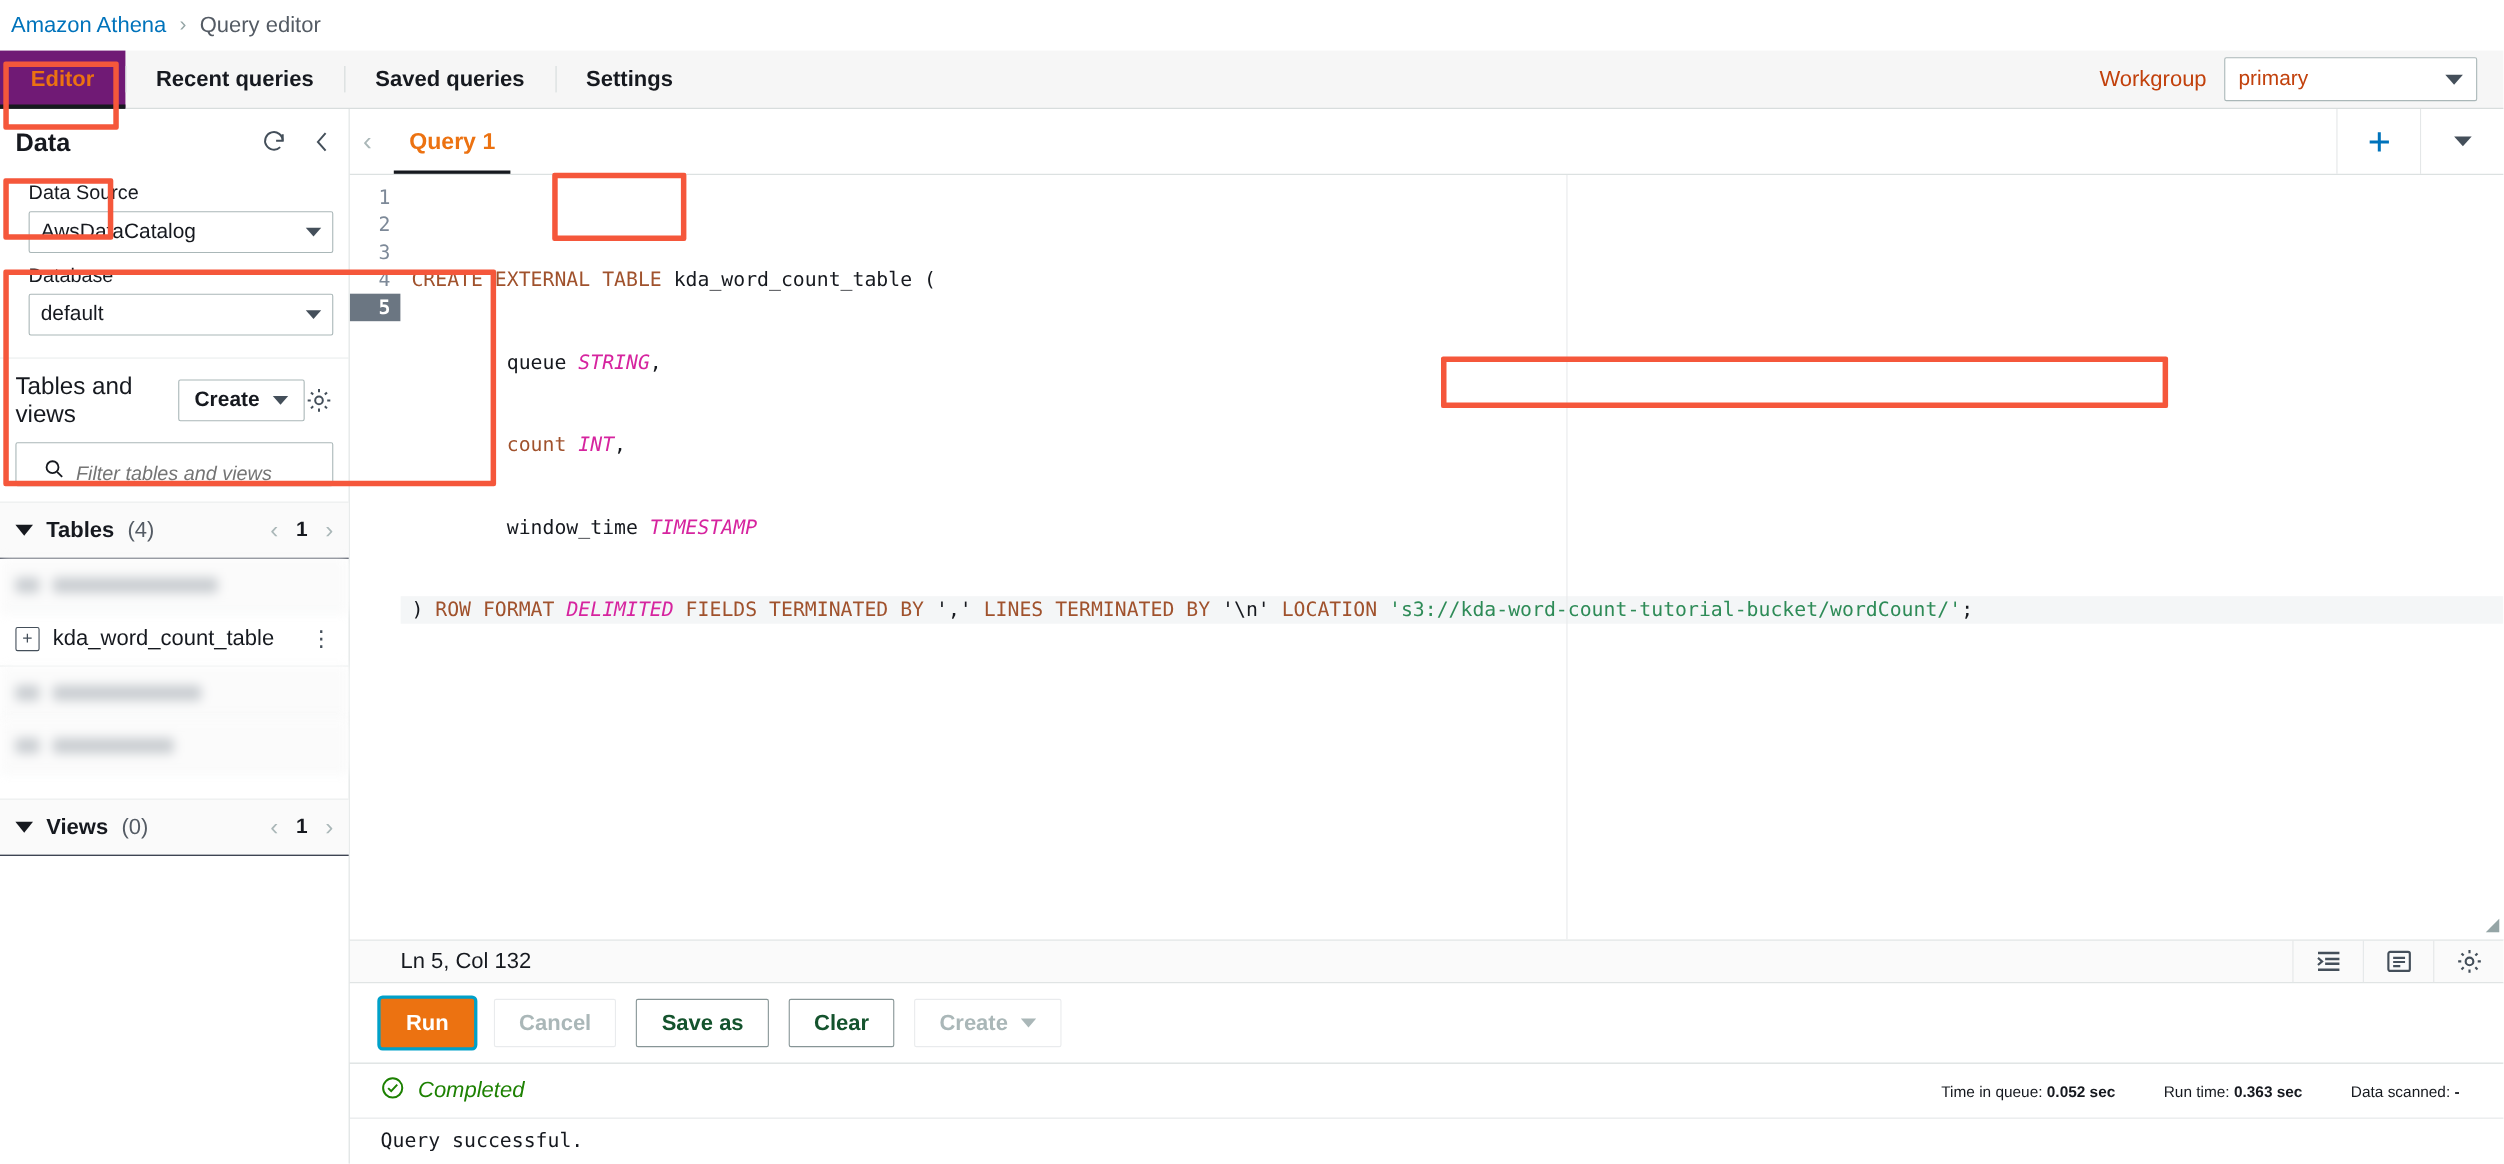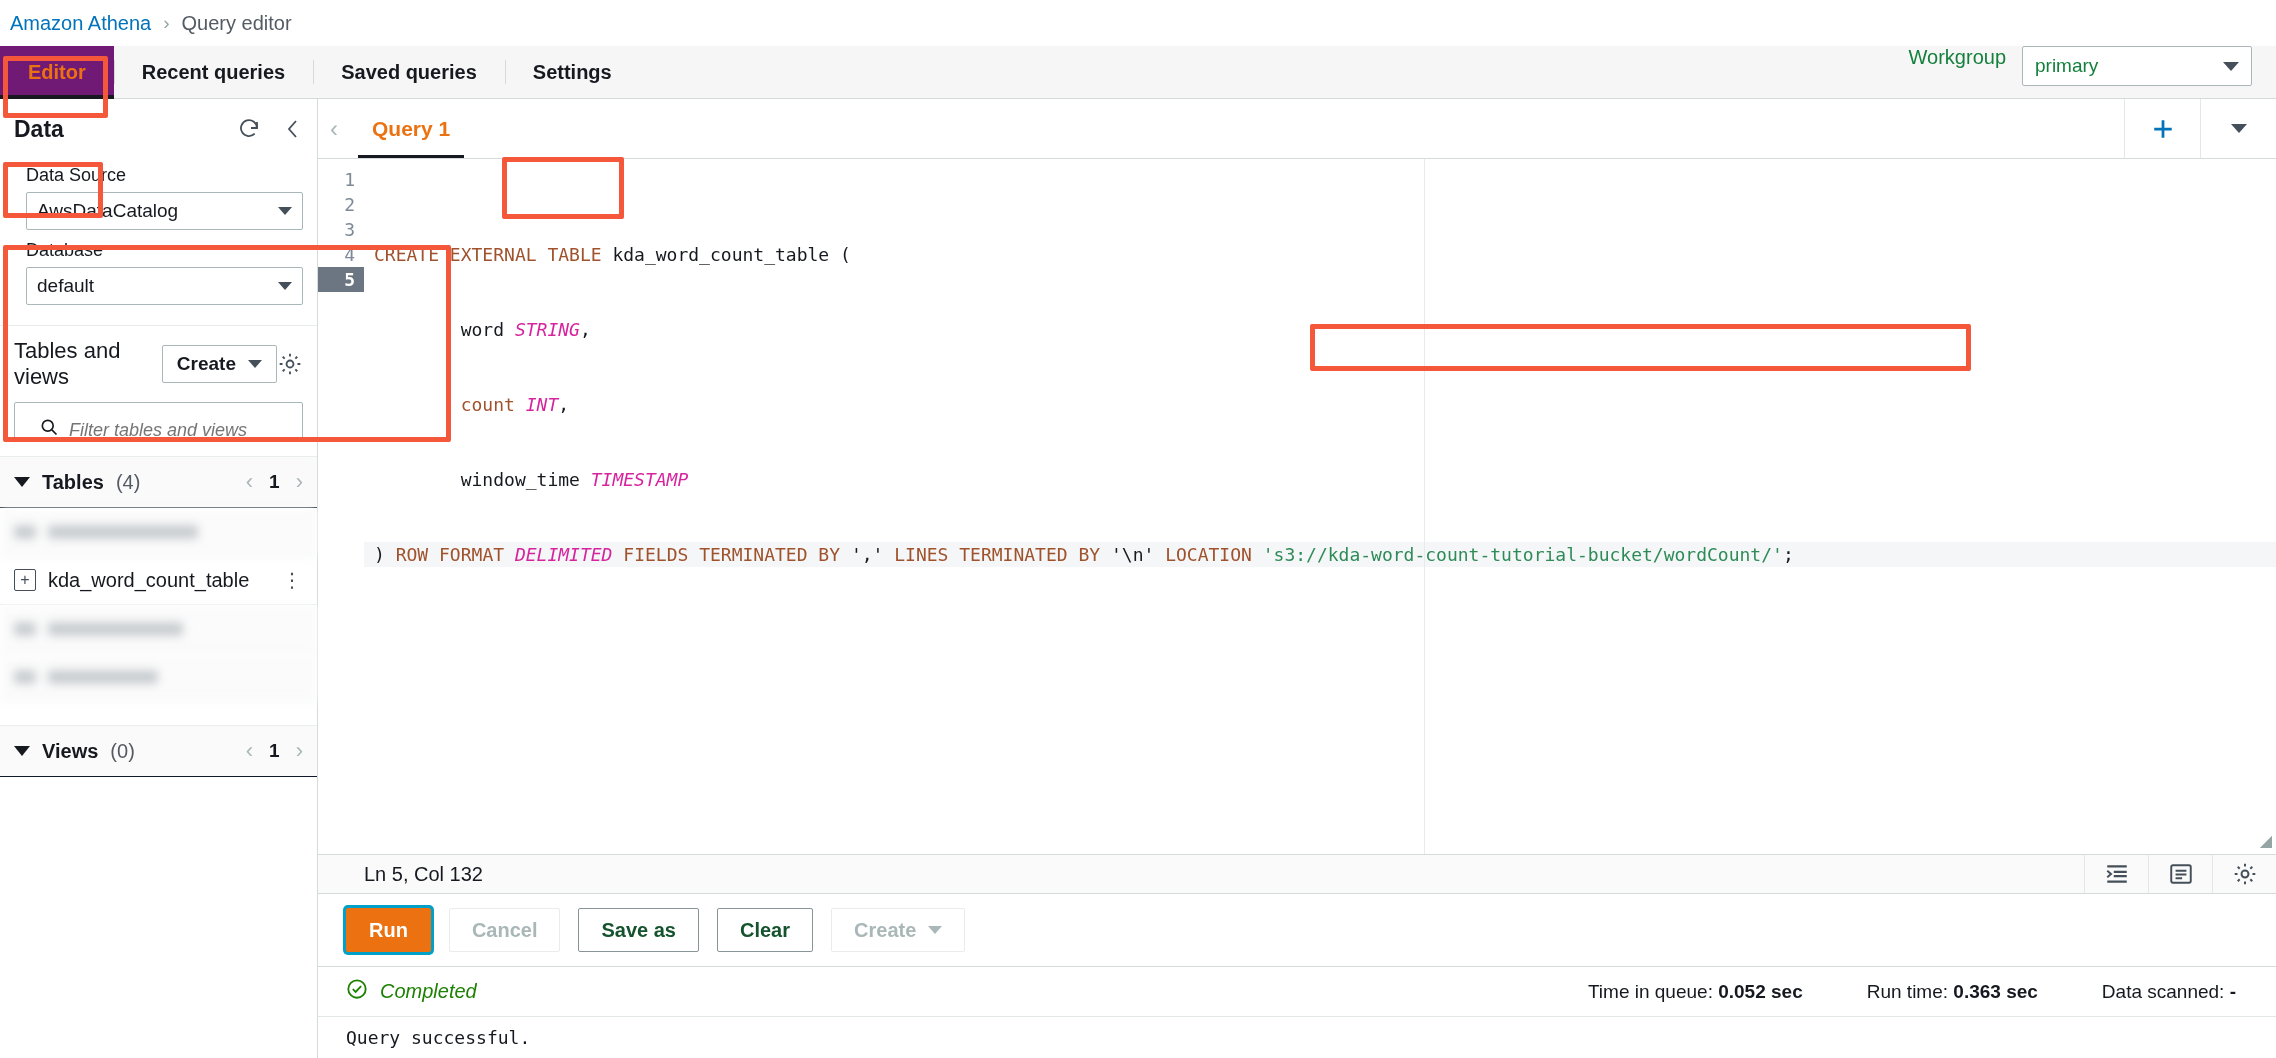--- a/index.html
+++ b/index.html
@@ -35,22 +35,22 @@
   .tab + .tab::before {
     content:""; position:absolute; left:0; top:14px; bottom:14px;
     width:1px; background:#d5dbdb;
   }
   .tab.active { color:#ec7211; background:#701a75;text-align:right; }
   .tab.active::after {
     content:""; position:absolute; left:0; right:0; bottom:-1px;
     height:4px; background:#16191f;
   }
   .workgroup {
-    margin-left:auto; display:flex; align-items:flex-start; gap:16px;
-    padding-right: 24px; font-size:20px; color:#15803d;
+    margin-left:auto; display:flex; align-items:center; gap:16px;
+    padding-right: 24px; font-size:20px; color:#c2410c;
   }
   .select {
     width: 230px; height: 40px; background:#fff; border:1px solid #aab7b8;
     border-radius:2px; display:flex; align-items:center; justify-content:space-between;
     padding: 0 12px; font-size:19px; cursor:pointer;
   }
   .caret { width:0;height:0;border-left:8px solid transparent;border-right:8px solid transparent;border-top:9px solid #444f5a; }
 
   
   .body { display:flex; height: calc(1058px - 46px - 53px); }
@@ -184,21 +184,21 @@
   .btn-normal { background:#fff; color:#14532d; border:1px solid #879596; }
   .btn-dis-dd { background:#fff; color:#aab7b8; border:1px solid #e9ebed; cursor:default; }
   .caret-dis { width:0;height:0;border-left:7px solid transparent;border-right:7px solid transparent;border-top:8px solid #aab7b8; }
 
   
   .result-status {
     height:50px; border-top:1px solid #d5dbdb; display:flex; align-items:center;
     padding: 0 28px; gap:12px; font-size:20px;
   }
   .ok-txt { color:#1d8102;font-style:italic; }
-  .stats { margin-left:auto; display:flex; gap:64px; font-size:19px; color:#16191f; padding-right:12px; }
+  .stats { margin-left:auto; display:flex; gap:44px; font-size:14px; color:#16191f; padding-right:12px; }
   .stat-label { color:#16191f; }
   .stat-val { font-weight:bold; }
   .result-msg {
     border-top:1px solid #e4e7e8; padding: 10px 28px; font-family:"DejaVu Sans Mono", monospace;
     font-size:18px; color:#16191f;
   }
 
   
   .annot {
     position:absolute; border:5px solid #f5573b; pointer-events:none; z-index:50; border-radius:2px;
@@ -355,21 +355,21 @@
         <div class="gutter">
           <div class="gln">1</div>
           <div class="gln">2</div>
           <div class="gln">3</div>
           <div class="gln">4</div>
           <div class="gln active">5</div>
         </div>
         <div class="code">
           <div class="vline"></div>
           <div class="cl"><span class="kw">CREATE EXTERNAL TABLE </span><span class="plain">kda_word_count_table (</span></div>
-          <div class="cl"><span class="plain">        word </span><span class="typ">STRING</span><span class="plain">,</span></div>
+          <div class="cl"><span class="plain">        queue </span><span class="typ">STRING</span><span class="plain">,</span></div>
           <div class="cl"><span class="kw">        count </span><span class="typ">INT</span><span class="plain">,</span></div>
           <div class="cl"><span class="plain">        window_time </span><span class="typ">TIMESTAMP</span></div>
           <div class="cl active"><span class="plain">) </span><span class="kw">ROW FORMAT </span><span class="typ">DELIMITED</span><span class="kw"> FIELDS TERMINATED BY </span><span class="plain">','</span><span class="kw"> LINES TERMINATED BY </span><span class="plain">'\n'</span><span class="kw"> LOCATION </span><span class="str">'s3://kda-word-count-tutorial-bucket/wordCount/'</span><span class="plain">;</span></div>
         </div>
         <span class="resize-grip">◢</span>
       </div>
 
       <div class="ln-strip">
         <div class="ln-text">Ln 5, Col 132</div>
         <div class="ln-icons">

